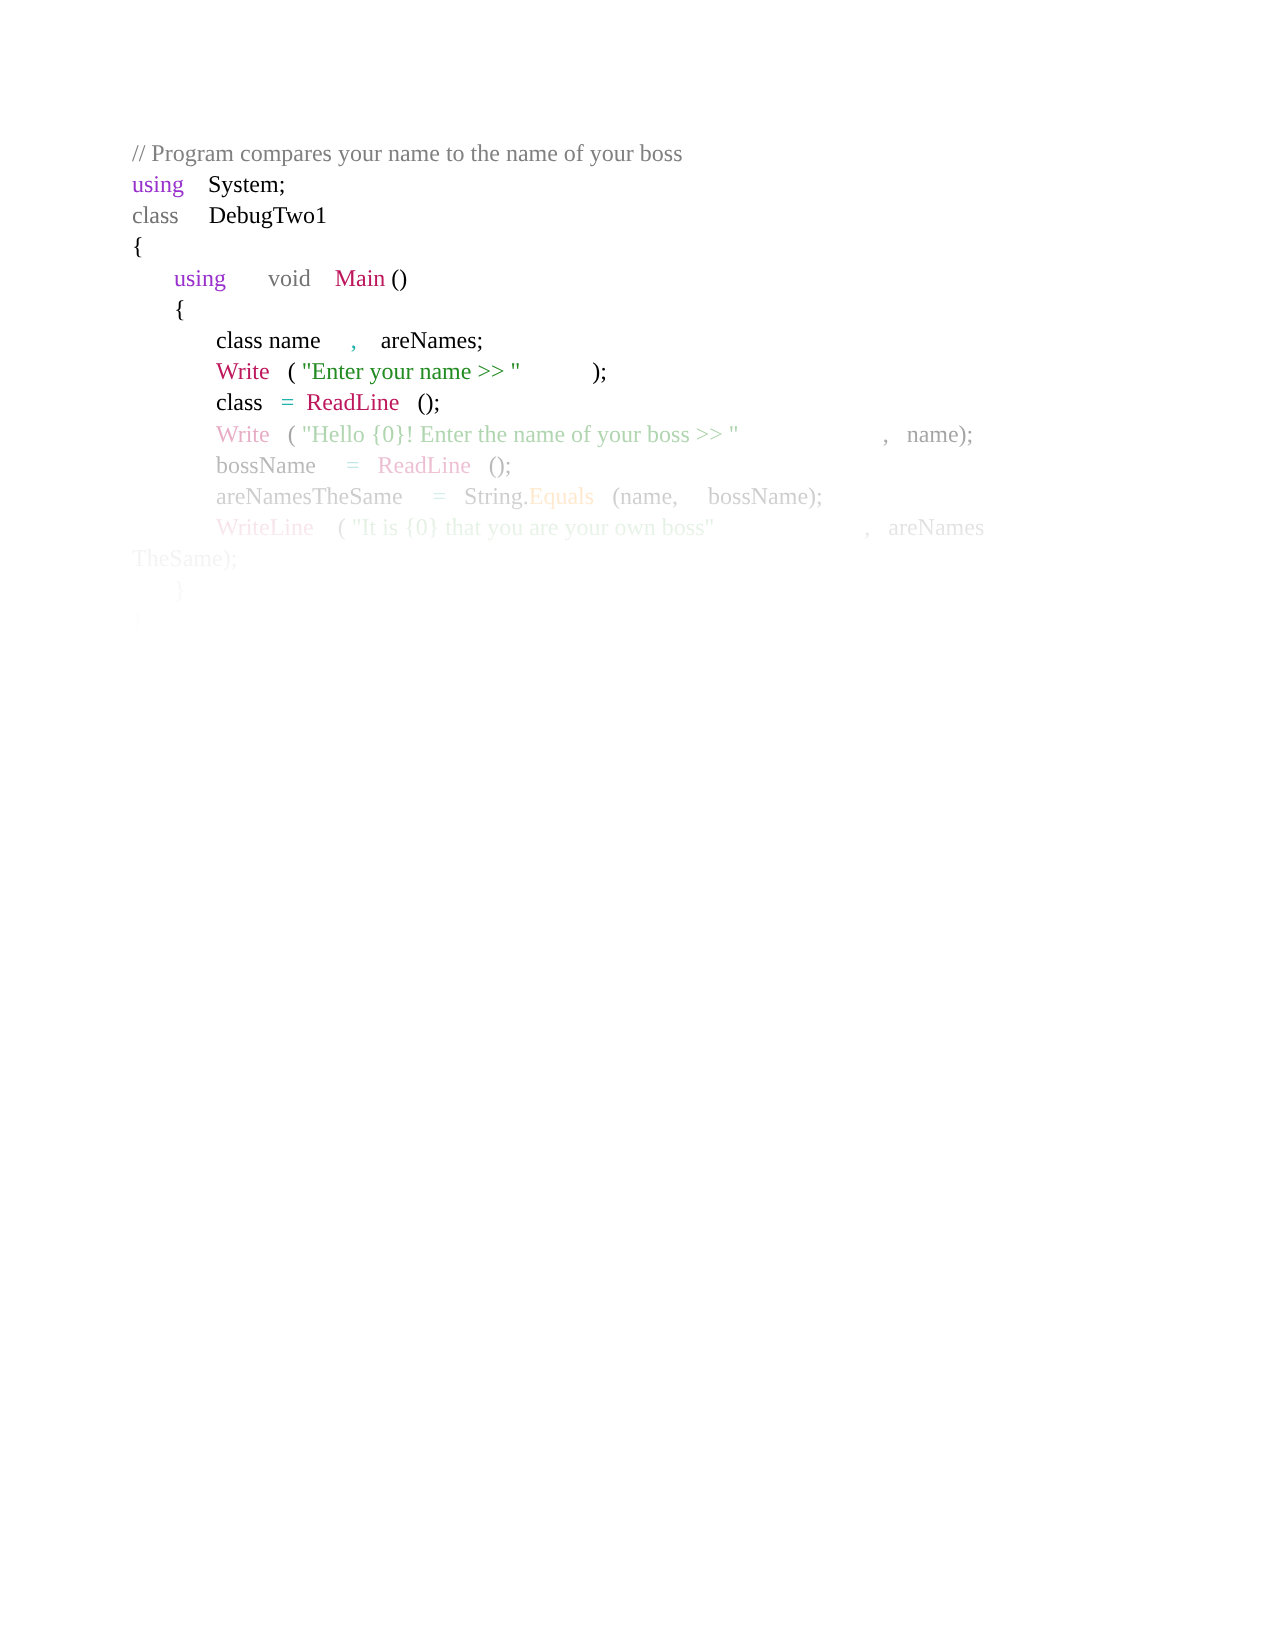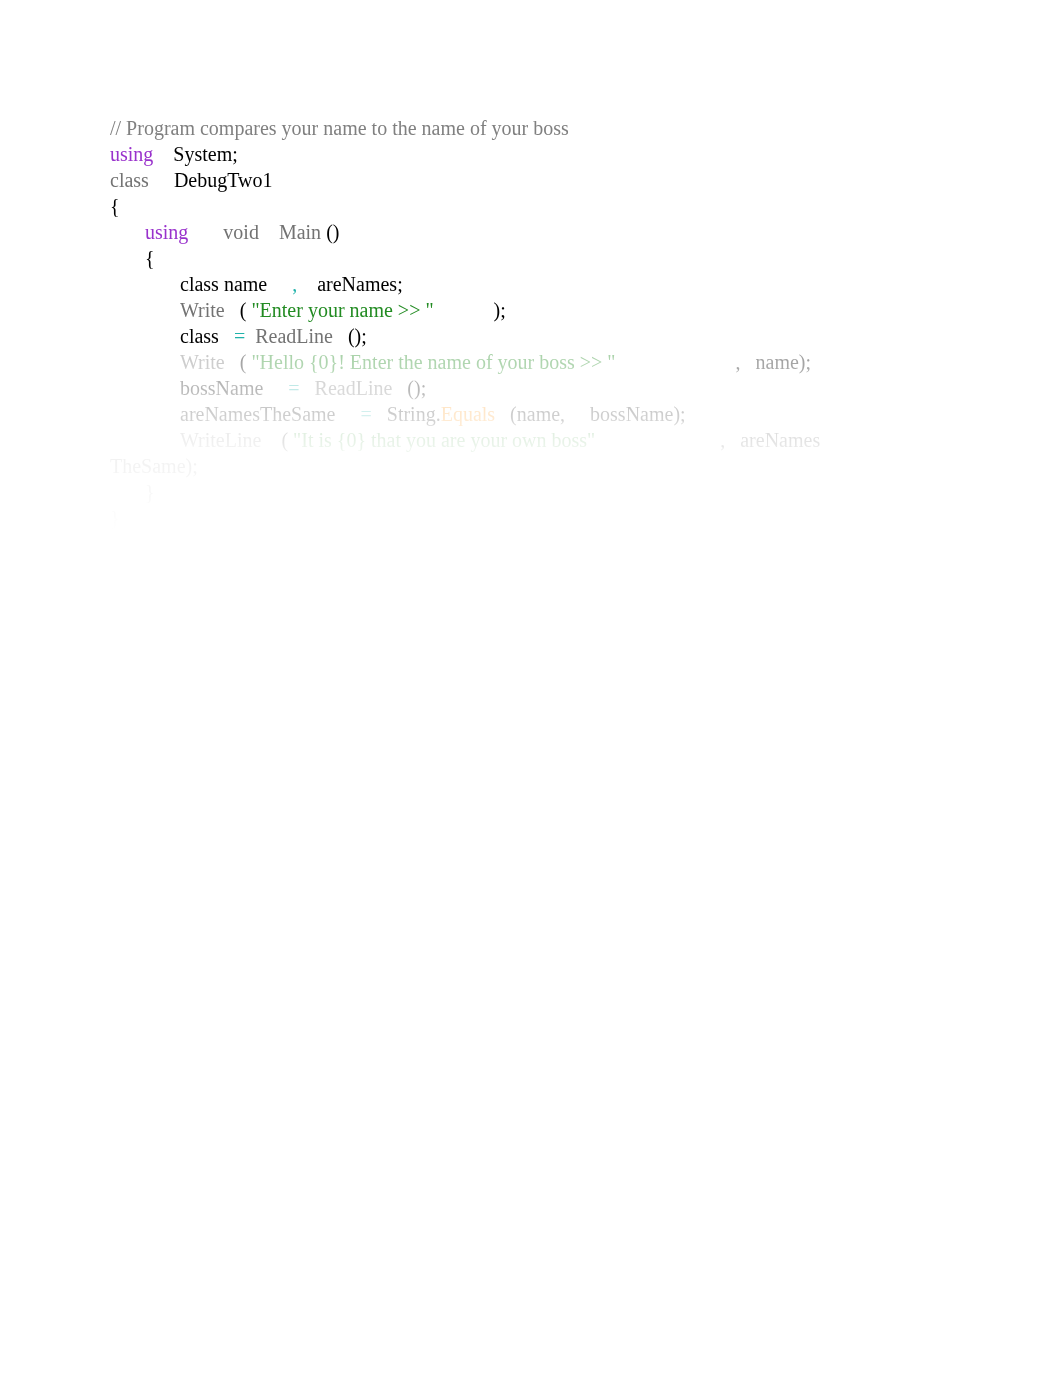--- a/index.html
+++ b/index.html
@@ -16,21 +16,21 @@
       color: #000000;
       width: 1062px;
     }
     .code-line {
       white-space: pre;
       display: block;
     }
     .comment { color: #808080; }
     .keyword-purple { color: #9932cc; }
     .keyword-blue { color: #737373; }
-    .method-yellow { color: #737373; }
+    .method-yellow { color: #be185d; }
     .method-orange { color: #ff8c00; }
     .string-green { color: #228b22; }
     .operator-teal { color: #20b2aa; }
     .black { color: #000000; }
     .indent1 { padding-left: 35px; }
     .indent2 { padding-left: 70px; }
     .faded {
       position: relative;
     }
     .faded::after {

